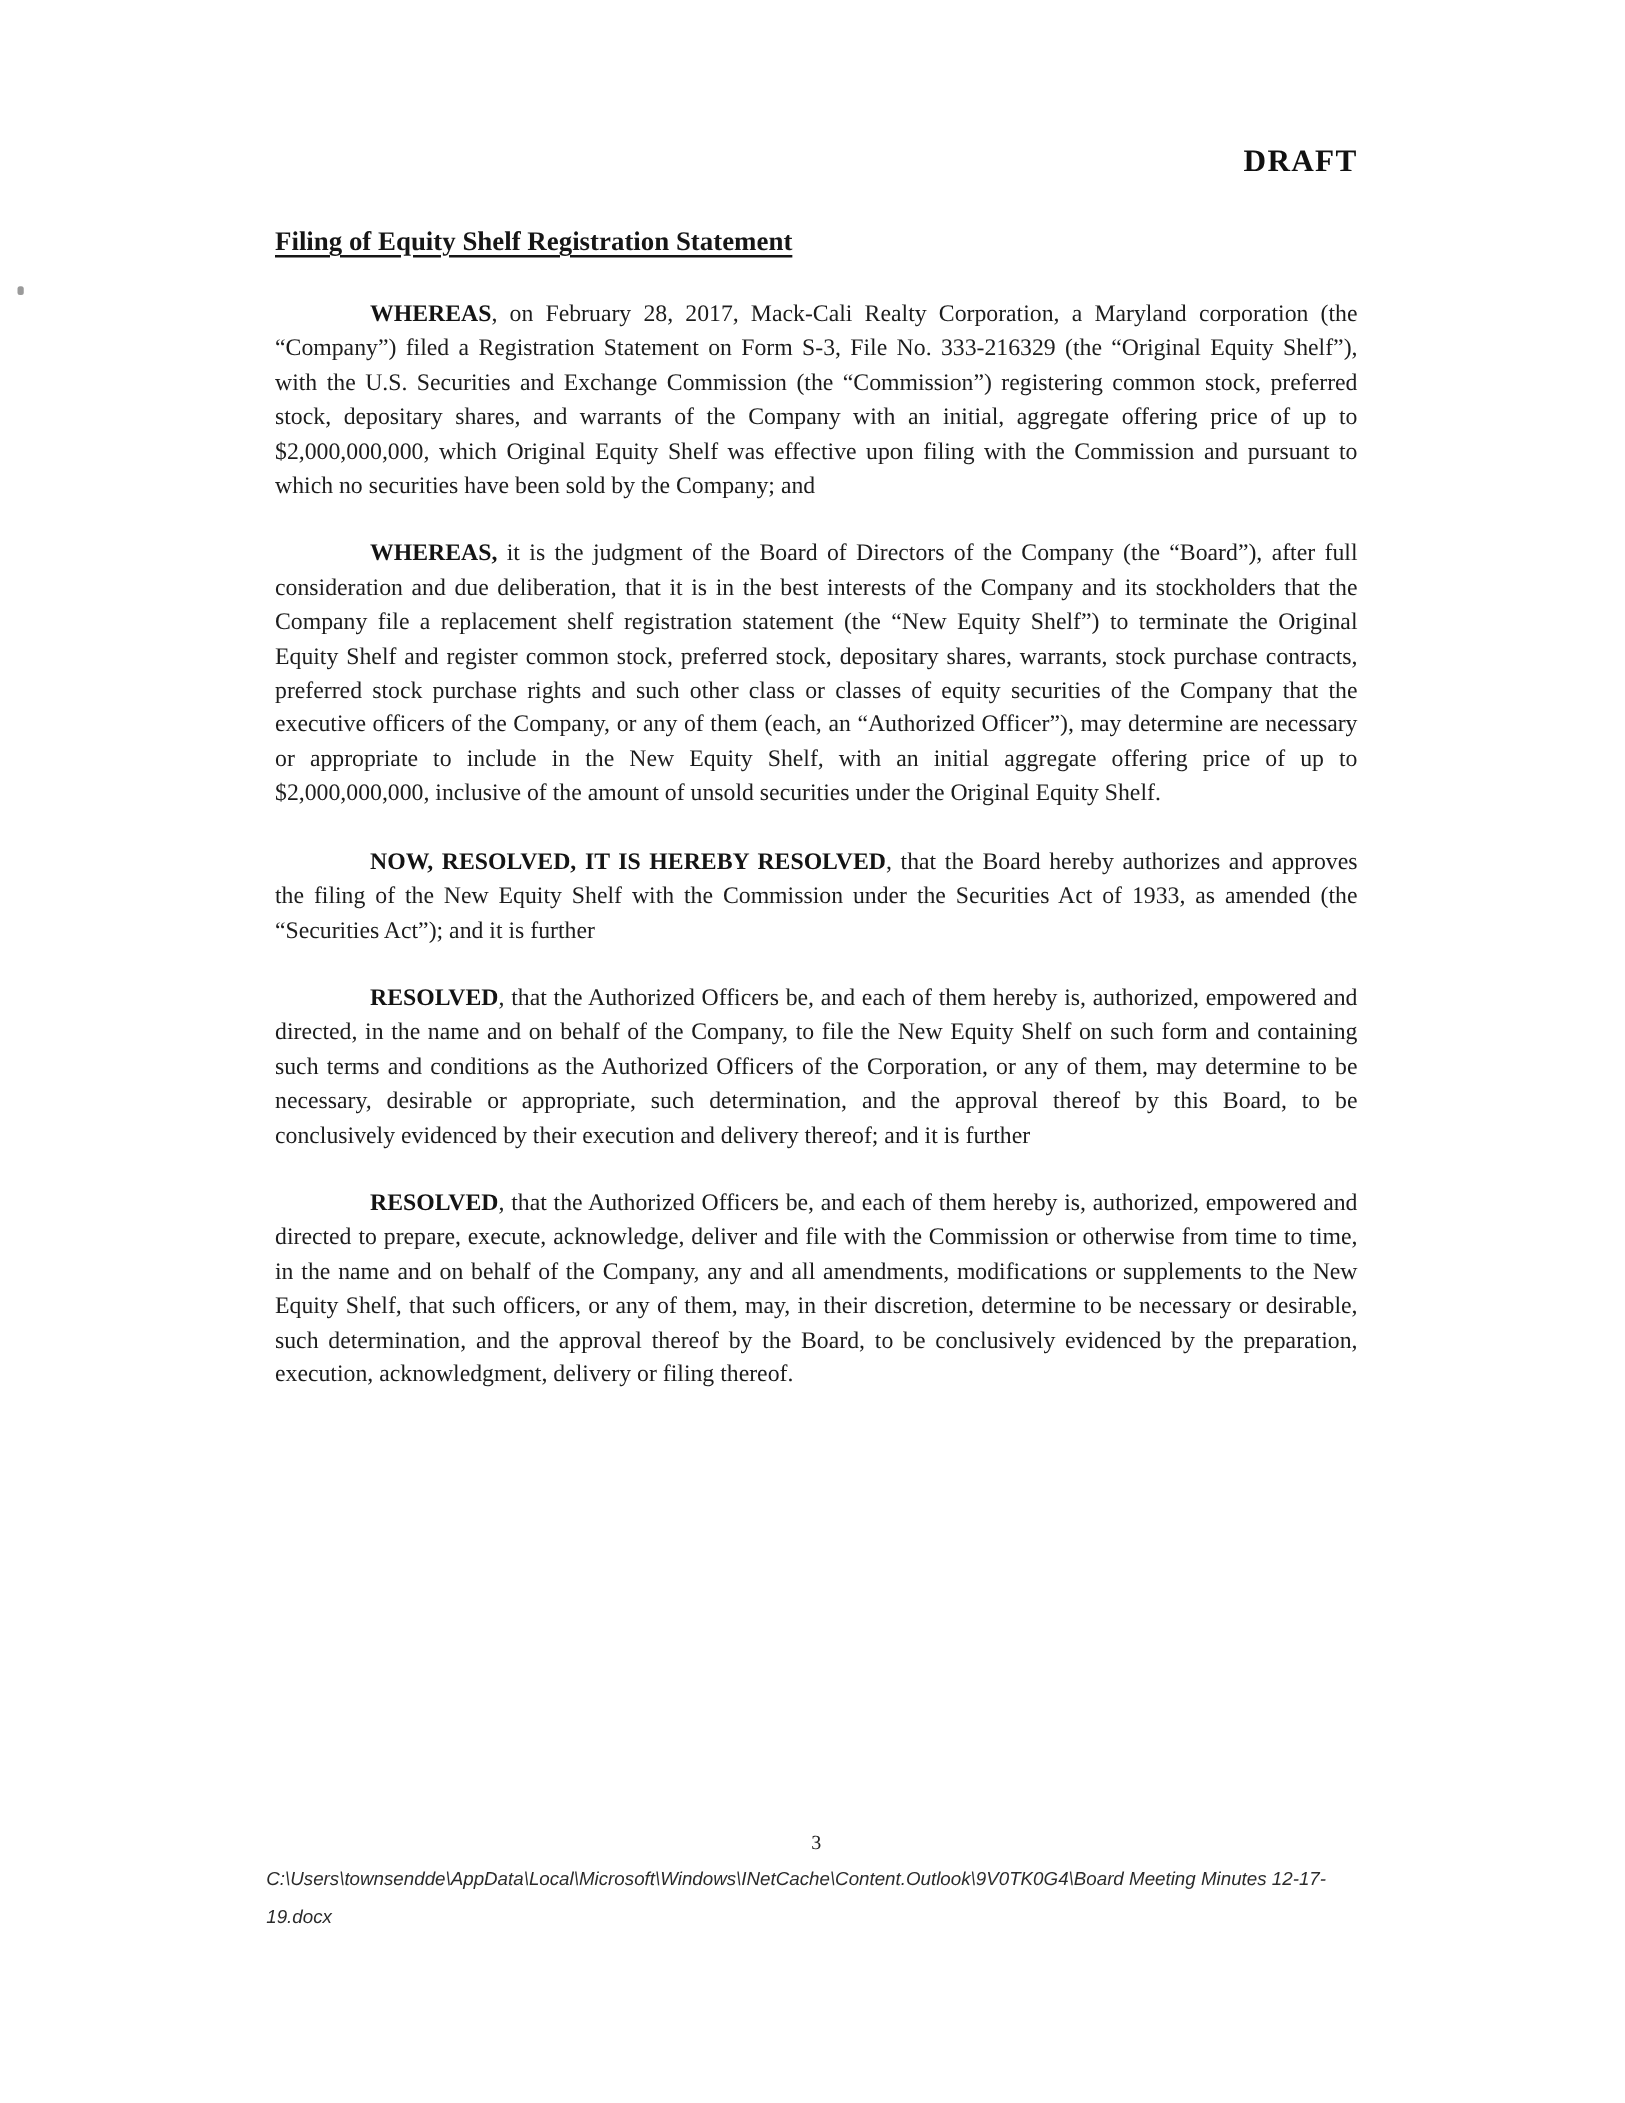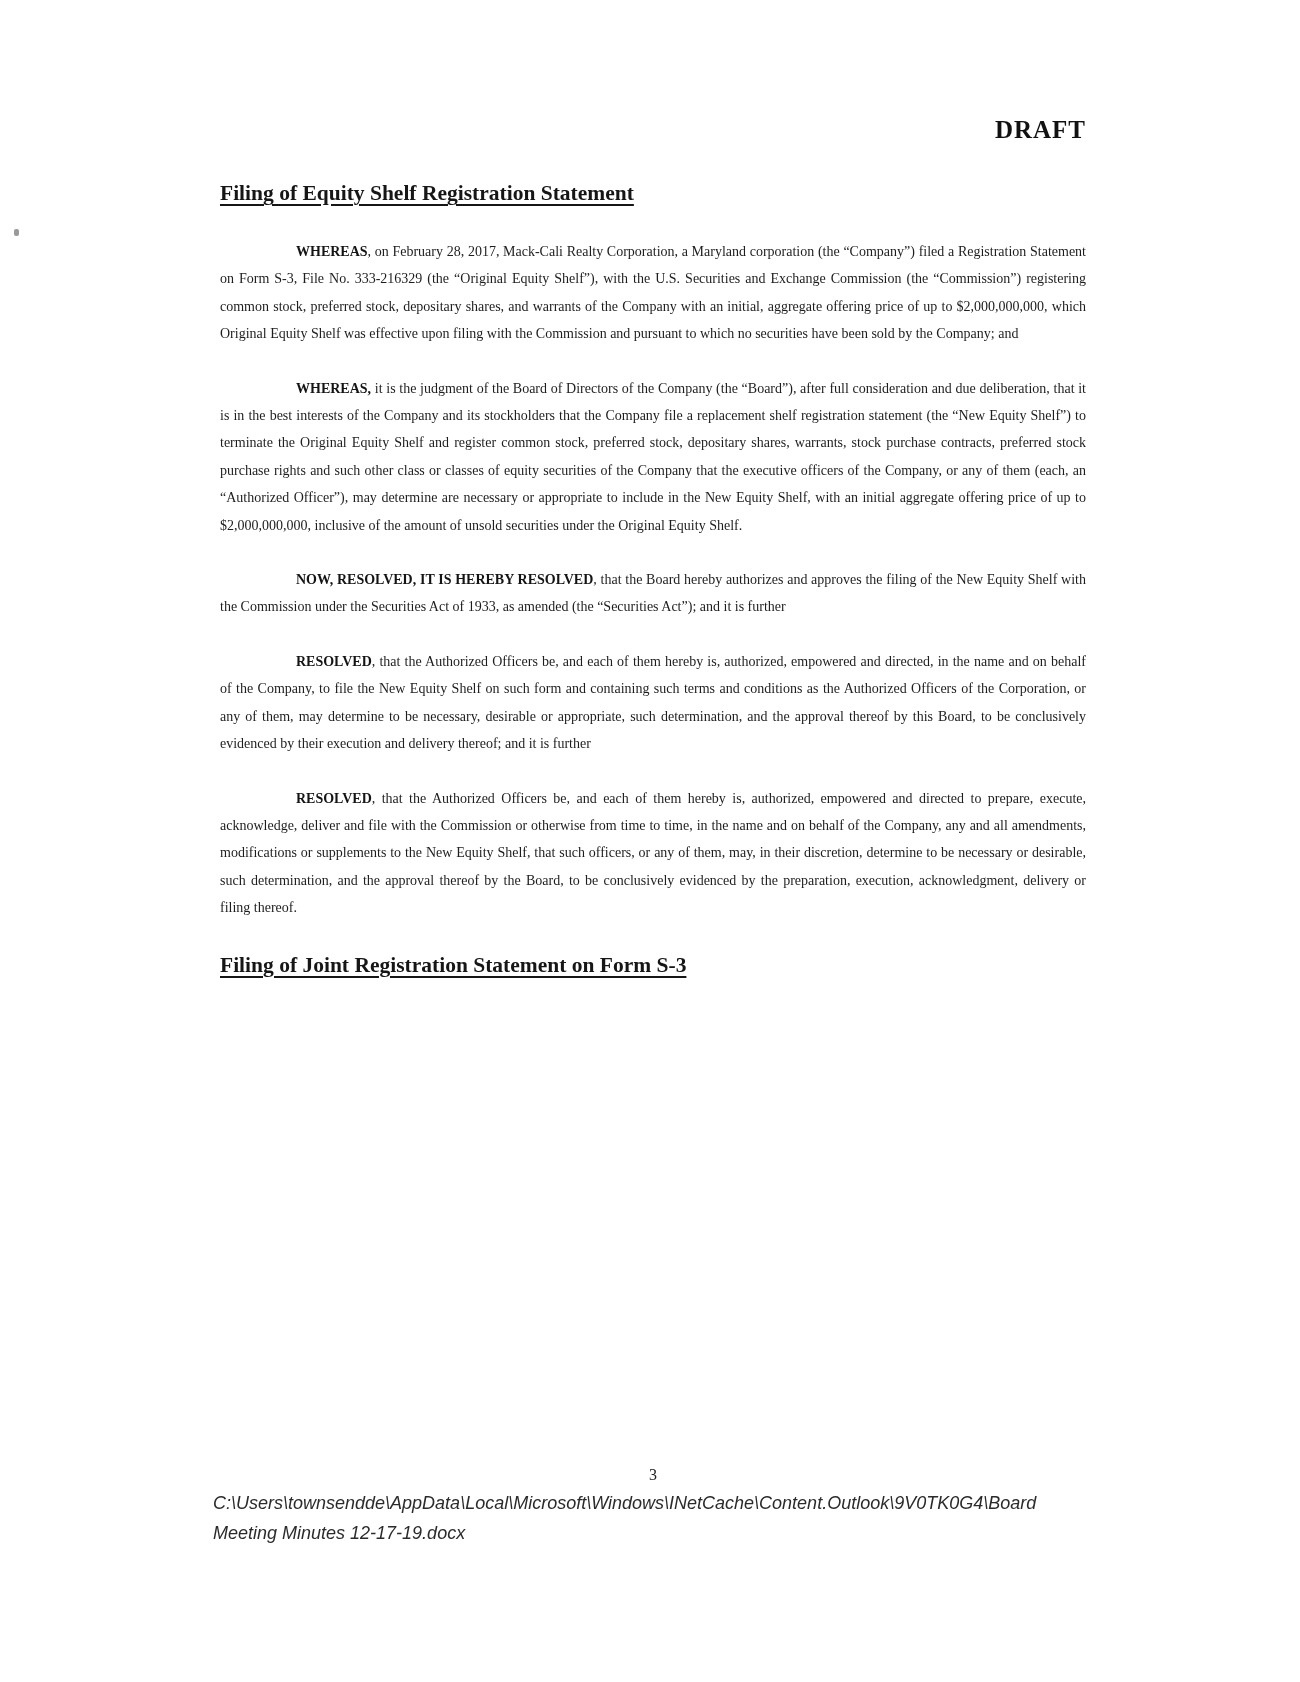--- a/index.html
+++ b/index.html
@@ -50,21 +50,21 @@
   h1.doc-heading { margin-top: 36px; margin-bottom: 31px; }
   h2.doc-heading { margin-top: 30px; }
   .u {
     text-decoration: underline;
     text-decoration-thickness: 2px;
     text-underline-offset: 4px;
     margin-top: 32px;
   }
   p.body-para {
     margin: 0 0 27px 0;
-    font-size: 14px;
+    font-size: 19px;
     line-height: 27.4px;
     text-indent: 76px;
     text-align: justify;
     color: #1d1d1d;
   }
   p.body-para b { color: #141414; }
   .page-number {
     position: absolute;
     left: 220px;
     top: 1466px;
@@ -74,21 +74,21 @@
     color: #222222;
     font-family: "Liberation Serif", serif;
   }
   .file-path {
     position: absolute;
     left: 213px;
     top: 1489px;
     width: 882px;
     font-family: "Liberation Sans", sans-serif;
     font-style: italic;
-    font-size: 18px;
+    font-size: 15px;
     line-height: 29.5px;
     color: #2b2b2b;
     text-align: left;
   }
 </style>
 </head>
 <body>
 
 <div class="page">
 
@@ -104,21 +104,20 @@
 
 
     <p class="body-para"><b>WHEREAS,</b><span> it is the judgment of the Board of Directors of the Company (the “Board”), after full consideration and due deliberation, that it is in the best interests of the Company and its stockholders that the Company file a replacement shelf registration statement (the “New Equity Shelf”) to terminate the Original Equity Shelf and register common stock, preferred stock, depositary shares, warrants, stock purchase contracts, preferred stock purchase rights and such other class or classes of equity securities of the Company that the executive officers of the Company, or any of them (each, an “Authorized Officer”), may determine are necessary or appropriate to include in the New Equity Shelf, with an initial aggregate offering price of up to $2,000,000,000, inclusive of the amount of unsold securities under the Original Equity Shelf.</span></p>
 
     <p class="body-para"><b>NOW, RESOLVED, IT IS HEREBY RESOLVED</b><span>, that the Board hereby authorizes and approves the filing of the New Equity Shelf with the Commission under the Securities Act of 1933, as amended (the “Securities Act”); and it is further</span></p>
 
     <p class="body-para"><b>RESOLVED</b><span>, that the Authorized Officers be, and each of them hereby is, authorized, empowered and directed, in the name and on behalf of the Company, to file the New Equity Shelf on such form and containing such terms and conditions as the Authorized Officers of the Corporation, or any of them, may determine to be necessary, desirable or appropriate, such determination, and the approval thereof by this Board, to be conclusively evidenced by their execution and delivery thereof; and it is further</span></p>
 
     <p class="body-para"><b>RESOLVED</b><span>, that the Authorized Officers be, and each of them hereby is, authorized, empowered and directed to prepare, execute, acknowledge, deliver and file with the Commission or otherwise from time to time, in the name and on behalf of the Company, any and all amendments, modifications or supplements to the New Equity Shelf, that such officers, or any of them, may, in their discretion, determine to be necessary or desirable, such determination, and the approval thereof by the Board, to be conclusively evidenced by the preparation, execution, acknowledgment, delivery or filing thereof.</span></p>
 
-    <h2 class="doc-heading"><span class="u">Filing of Joint Registration Statement on Form S-3</span></h2>
 
   </div>
 
   <div class="page-number">3</div>
 
   <div class="file-path">C:\Users\townsendde\AppData\Local\Microsoft\Windows\INetCache\Content.Outlook\9V0TK0G4\Board Meeting Minutes 12-17-19.docx</div>
 
 </div>
 
 </body></html>

